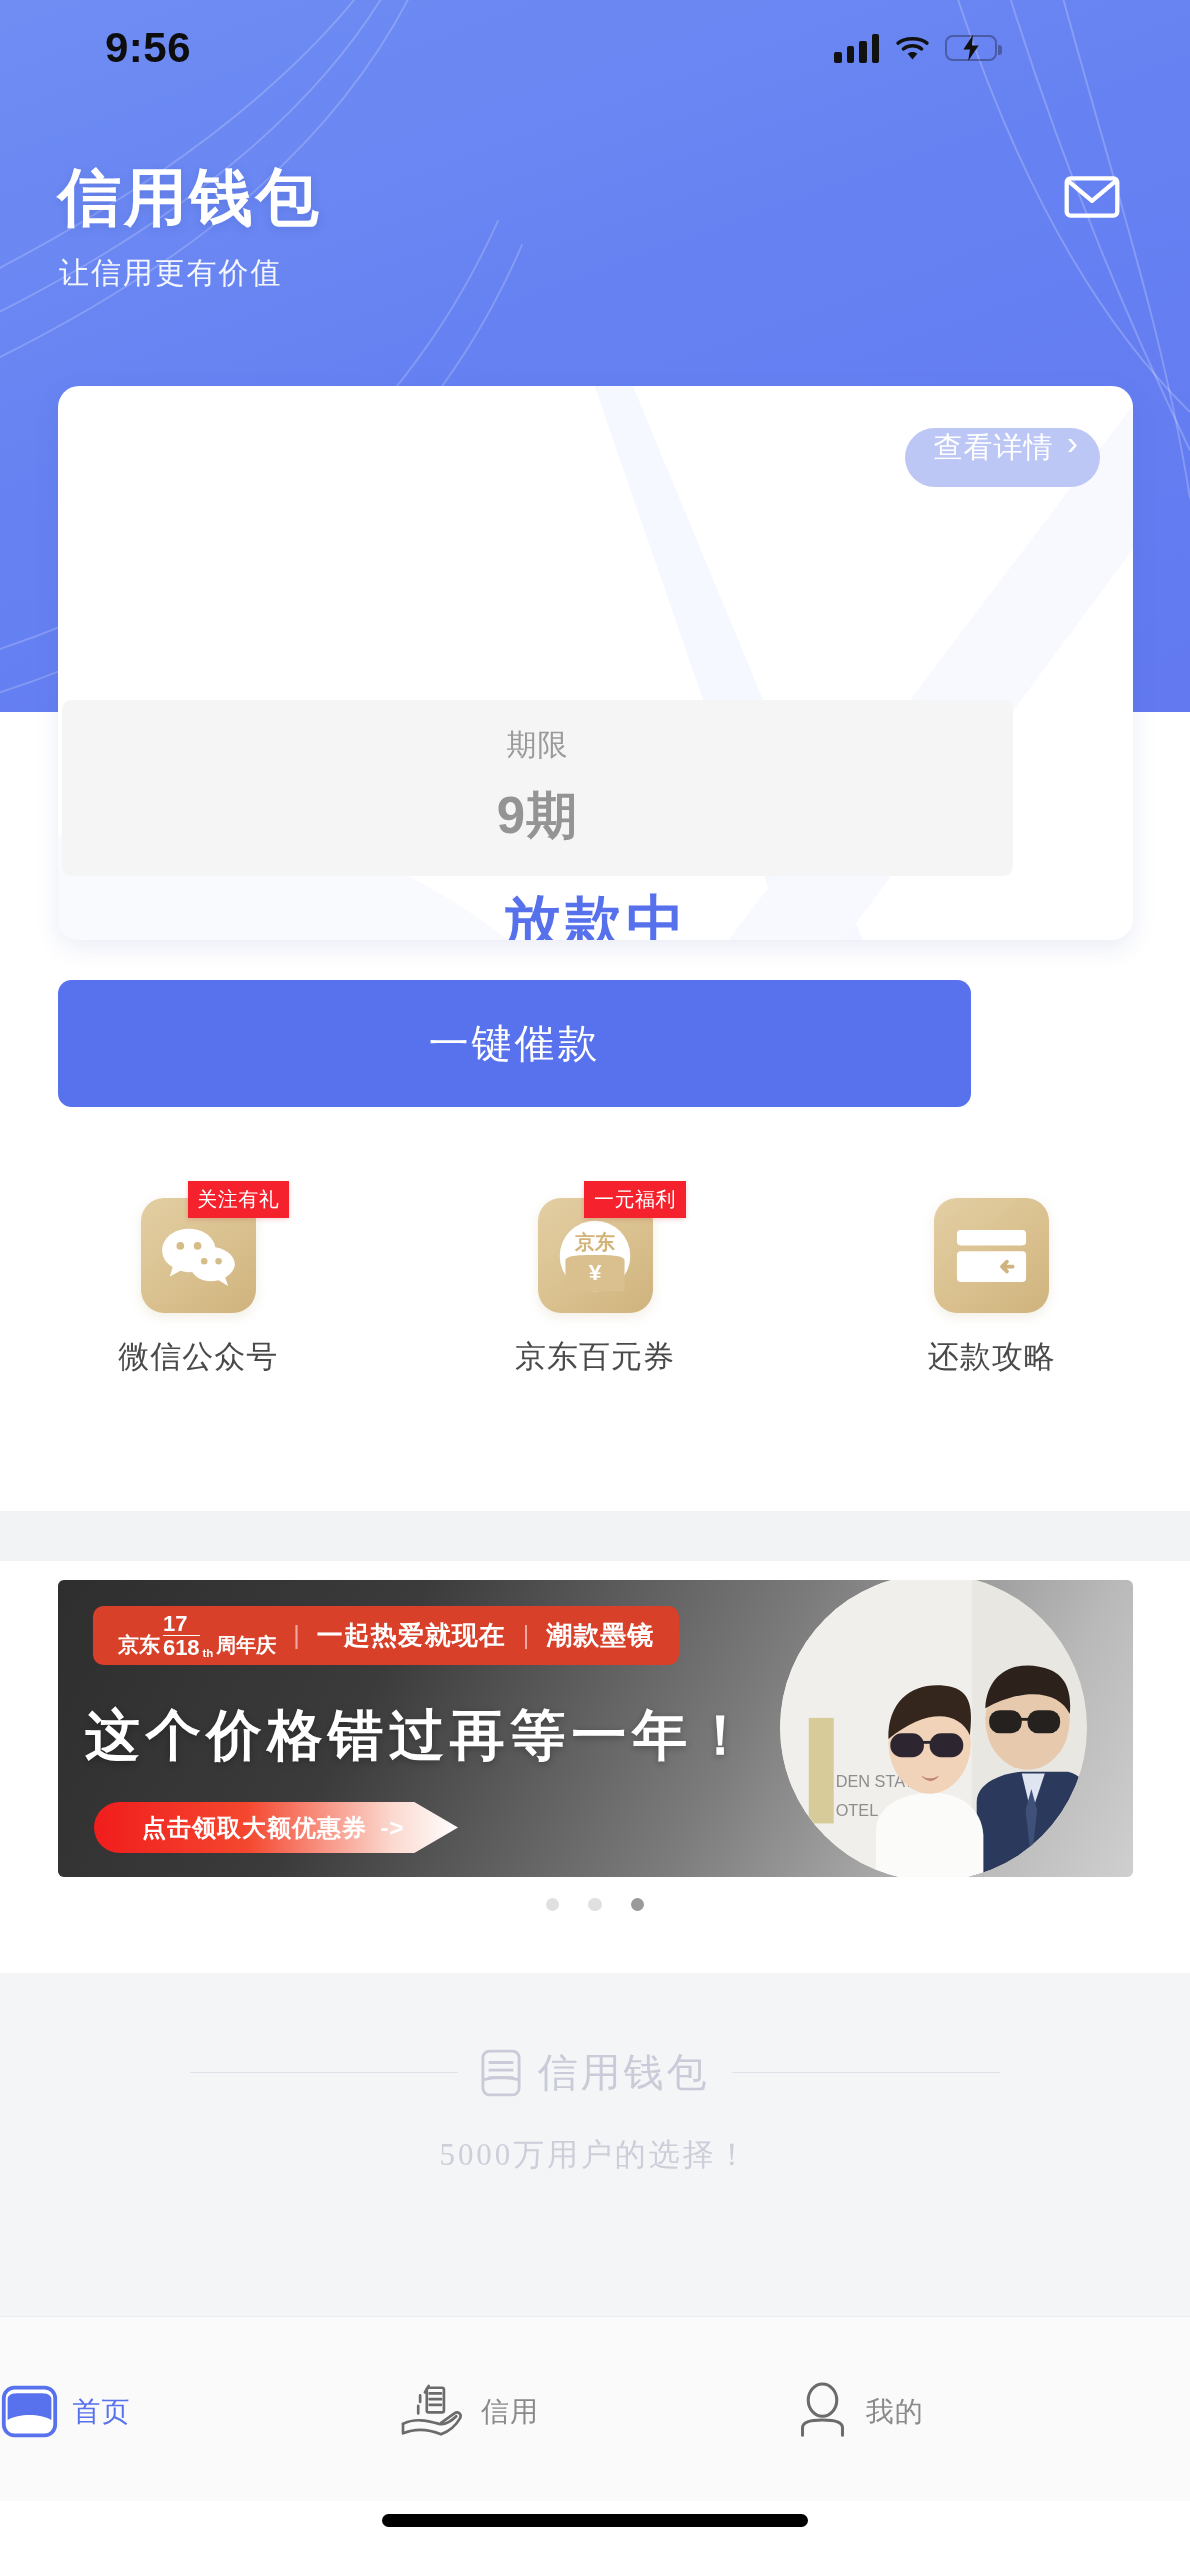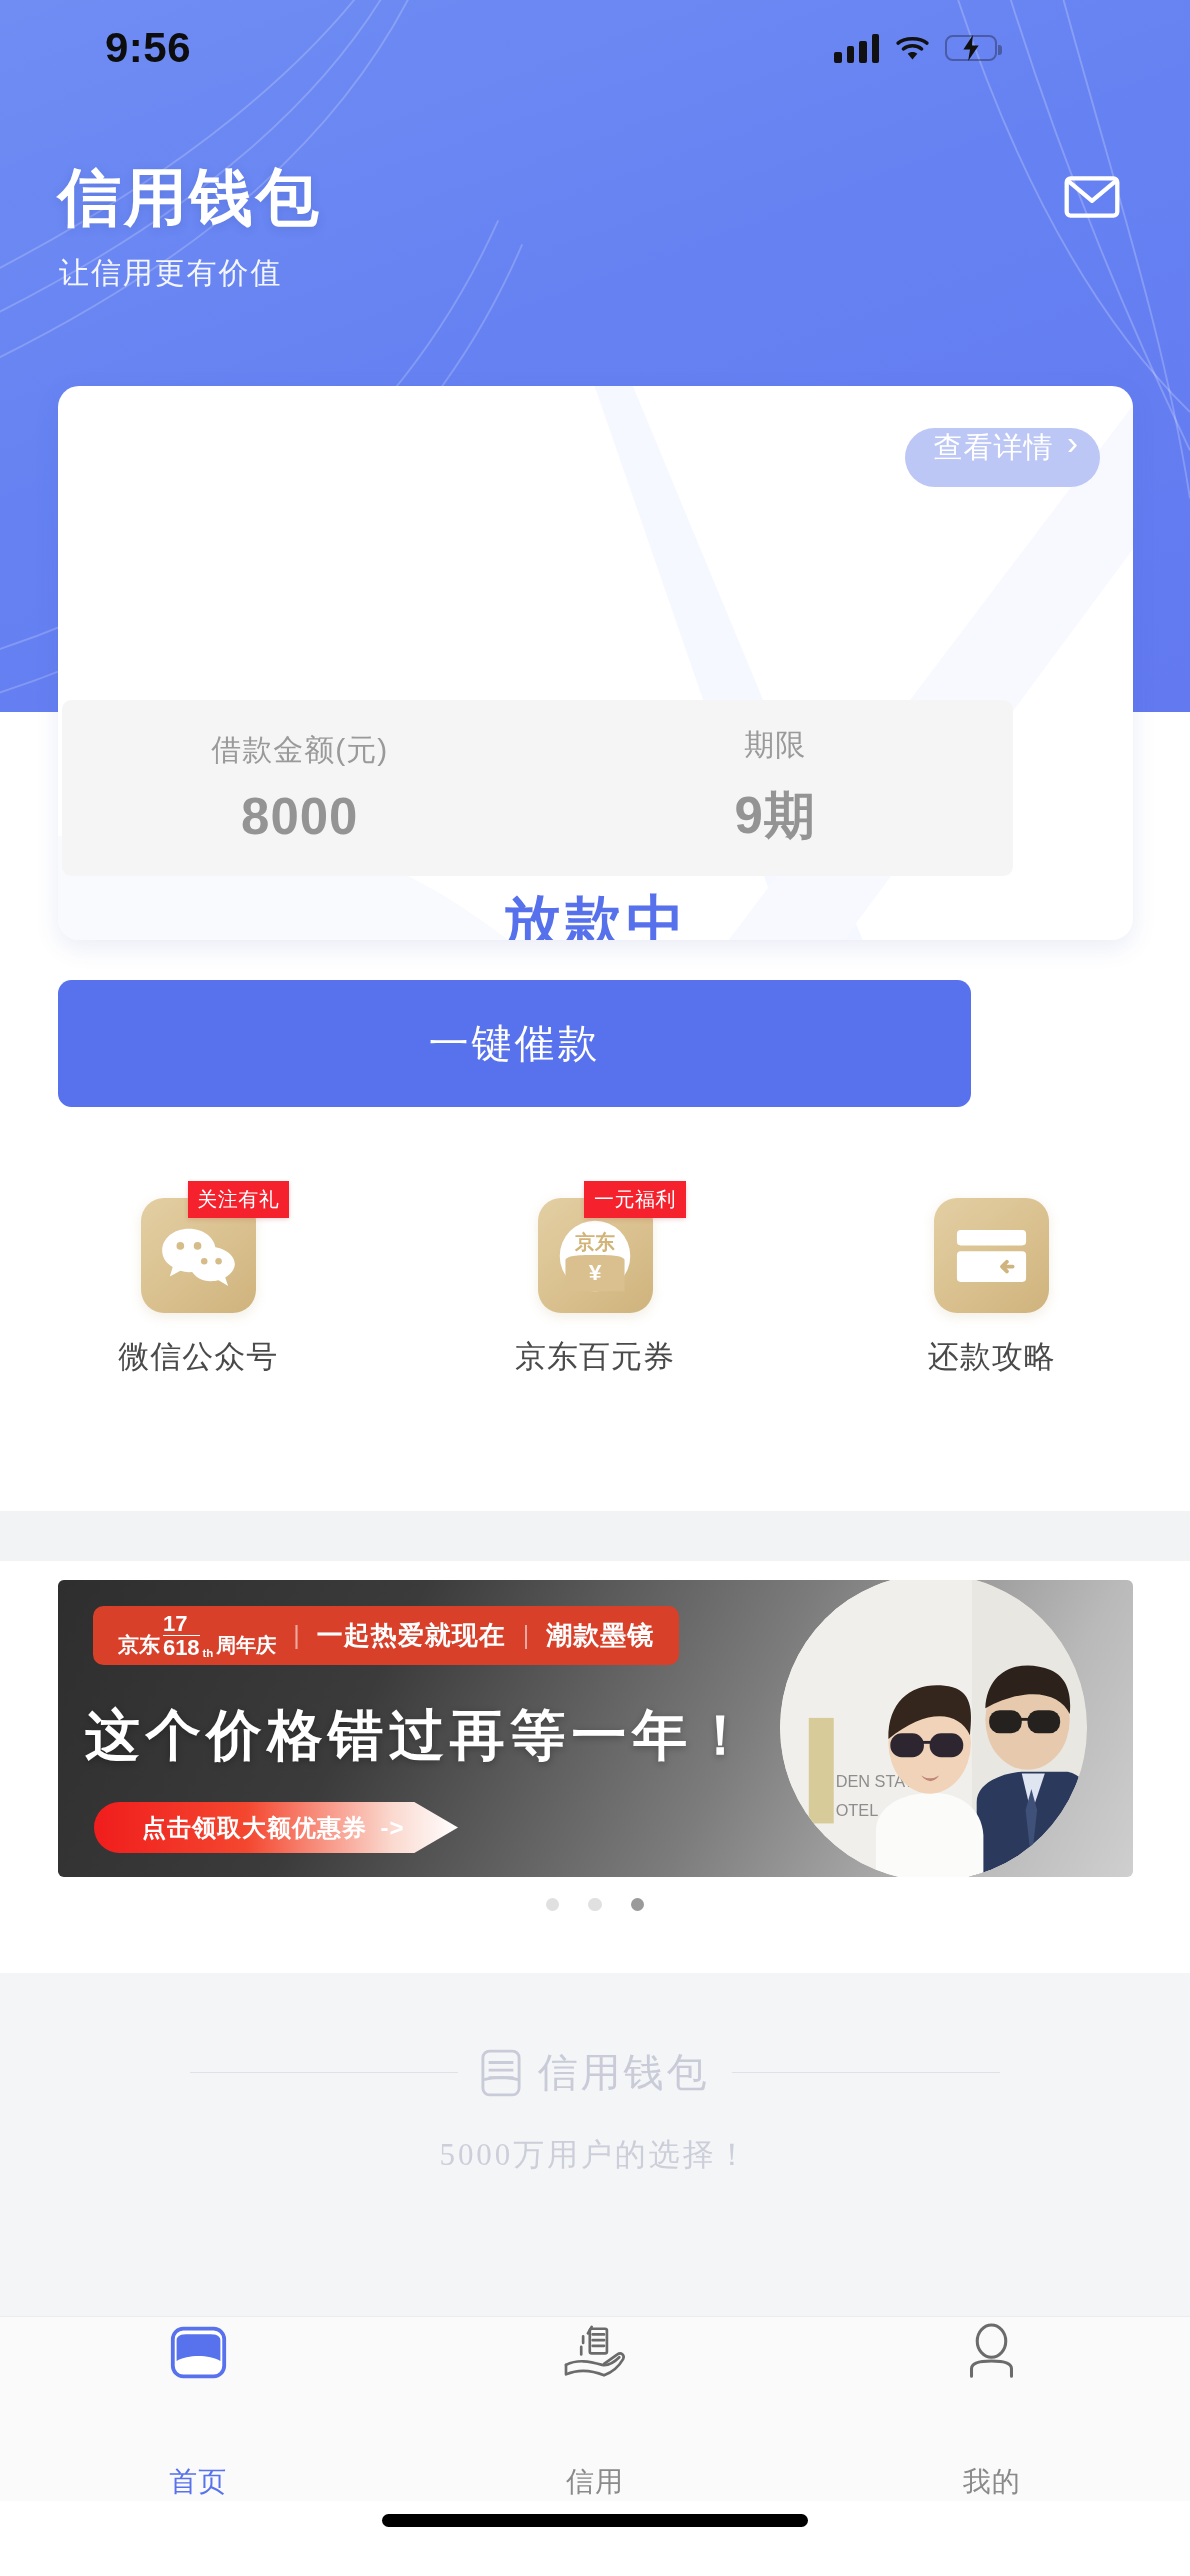--- a/index.html
+++ b/index.html
@@ -166,21 +166,21 @@
     position:absolute; left:0; top:161px; width:1190px; text-align:center;
     color:#ccced9; font-size:31px; letter-spacing:2.9px;
     font-family:"Liberation Serif","DejaVu Serif",serif;
   }
 
   
   .tabbar {
     position:absolute; left:0; top:2316px; width:1190px; height:185px;
     background:#fafafa; border-top:1.4px solid #ececec; display:flex; z-index:8;
   }
-  .tab { flex:1; display:flex; flex-direction:column; align-items:center; justify-content:space-between; gap:13.4px; padding-top:5.8px; }
+  .tab { flex:1; display:flex; flex-direction:row; align-items:center; justify-content:flex-start; gap:13.4px; padding-top:5.8px; }
   .tab-label { font-size:28px; color:#8a8a8a; letter-spacing:1px; }
   .tab.active .tab-label { color:#5772ec; }
 
   .home-ind {
     position:absolute; left:50%; transform:translateX(-50%); top:2514px;
     width:426px; height:12.5px; background:#000; border-radius:6.7px; z-index:9;
   }
 </style>
 </head>
 <body>
@@ -248,24 +248,20 @@
     <span>查看详情</span>
     <span class="chev">›</span>
   </div>
 
   <div class="card-status">放款中</div>
 
 </div>
 
 <div class="metrics">
   <div class="metric">
-    <div class="metric-label">借款金额(元)</div>
-    <div class="metric-value">8000</div>
-  </div>
-  <div class="metric">
     <div class="metric-label">期限</div>
     <div class="metric-value">9期</div>
   </div>
 </div>
 
 <div class="cta">
   <span>一键催款</span>
 </div>
 
 <div class="quick">

